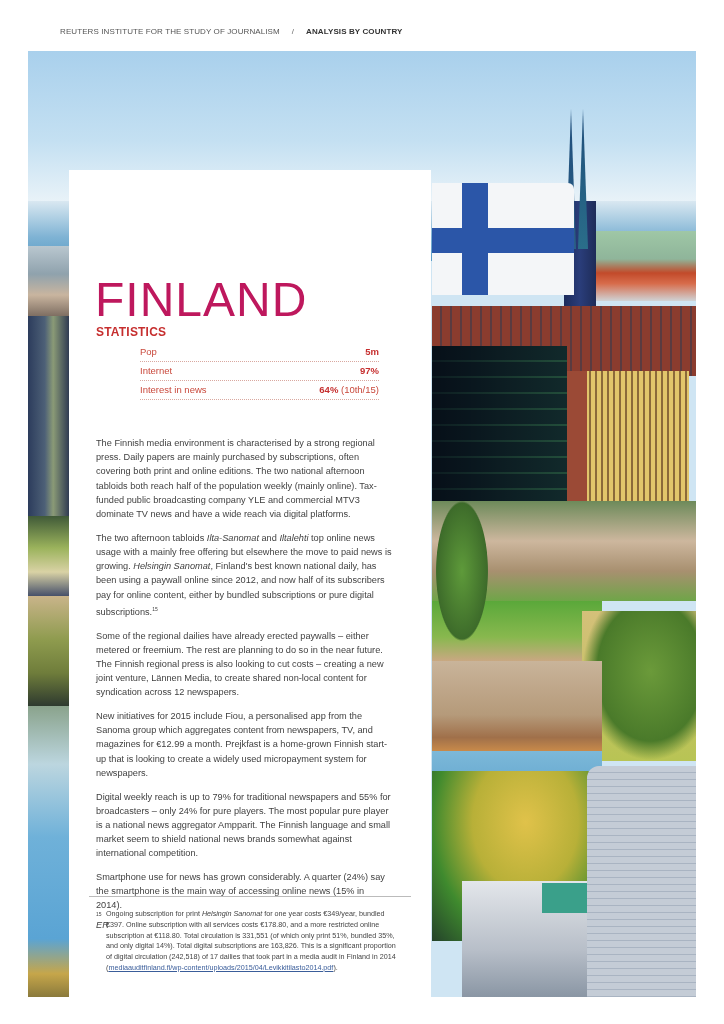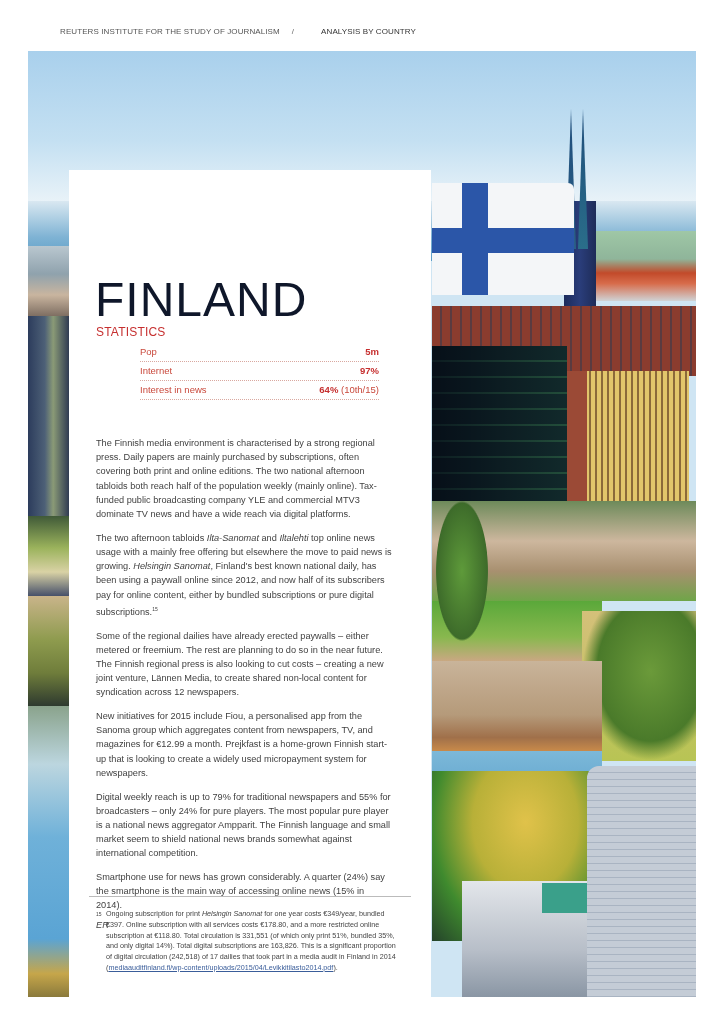--- a/index.html
+++ b/index.html
@@ -5,21 +5,21 @@
     html, body { margin: 0; padding: 0; }
     body {
       width: 724px; height: 1024px; background: #ffffff; position: relative; overflow: hidden;
       font-family: "Liberation Sans", sans-serif; color: #3a3a3a;
     }
     .header {
       position: absolute; left: 60px; top: 27px; font-size: 8px; letter-spacing: 0.1px; color: #555;
       white-space: nowrap;
     }
     .header .sep { margin: 0 12px; color: #666; }
-    .header .section { font-weight: normal; color: #333; margin-left: 15px; }
+    .header .section { font-weight: bold; color: #333; }
 
     
     .photo {
       position: absolute; left: 28px; top: 51px; width: 668px; height: 946px; overflow: hidden;
       background: #cfe5f3;
     }
     .sky {
       position: absolute; left: 0; top: 0; width: 100%; height: 200px;
       background: linear-gradient(to bottom, #a9d0ec 0%, #c4e0f2 45%, #e8f2f8 75%, #dce9f1 100%);
     }
@@ -59,25 +59,25 @@
     
     .flag { position:absolute; left:432px; top:183px; width:142px; height:112px; background:#f4f6f8; overflow:hidden; border-radius: 0 6px 0 0; }
     .flag .v { position:absolute; left:30px; top:0; width:26px; height:112px; background:#2b56a8; }
     .flag .h { position:absolute; left:0; top:45px; width:142px; height:25px; background:#2b56a8; }
 
     
     .card {
       position: absolute; left: 69px; top: 170px; width: 362px; height: 827px; background: #ffffff;
     }
     .title {
-      position: absolute; left: 26px; top: 74px; font-size: 48px; color: #0f172a; font-weight: normal;
+      position: absolute; left: 26px; top: 74px; font-size: 48px; color: #be185d; font-weight: normal;
       letter-spacing: 1px; line-height: 1;
     }
     .stats { position: absolute; left: 27px; top: 155px; width: 283px; }
-    .stats h3 { margin: 0 0 4px 0; font-size: 12px; color: #c62f2f; font-weight: normal; letter-spacing: 0.2px; }
+    .stats h3 { margin: 0 0 4px 0; font-size: 12px; color: #c62f2f; font-weight: bold; letter-spacing: 0.2px; }
     .stat-row {
       display: flex; justify-content: space-between; font-size: 9.5px; color: #c9493c;
       height: 18px; line-height: 18px; border-bottom: 1px dotted #d9a8a0; margin-left: 44px;
     }
     .stat-row .val b { font-weight: bold; color: #c62f2f; }
     .body-text { position: absolute; left: 27px; top: 266px; width: 296px; font-size: 9.2px; line-height: 14.2px; color: #3f3f3f; }
     .body-text p { margin: 0 0 9.5px 0; }
     .sup { font-size: 5px; vertical-align: super; }
     .sig { font-style: italic; margin-top: -4px; padding-right: -4px; }
     .rule { position: absolute; left: 20px; top: 726px; width: 322px; border-top: 1px solid #bbb; }

